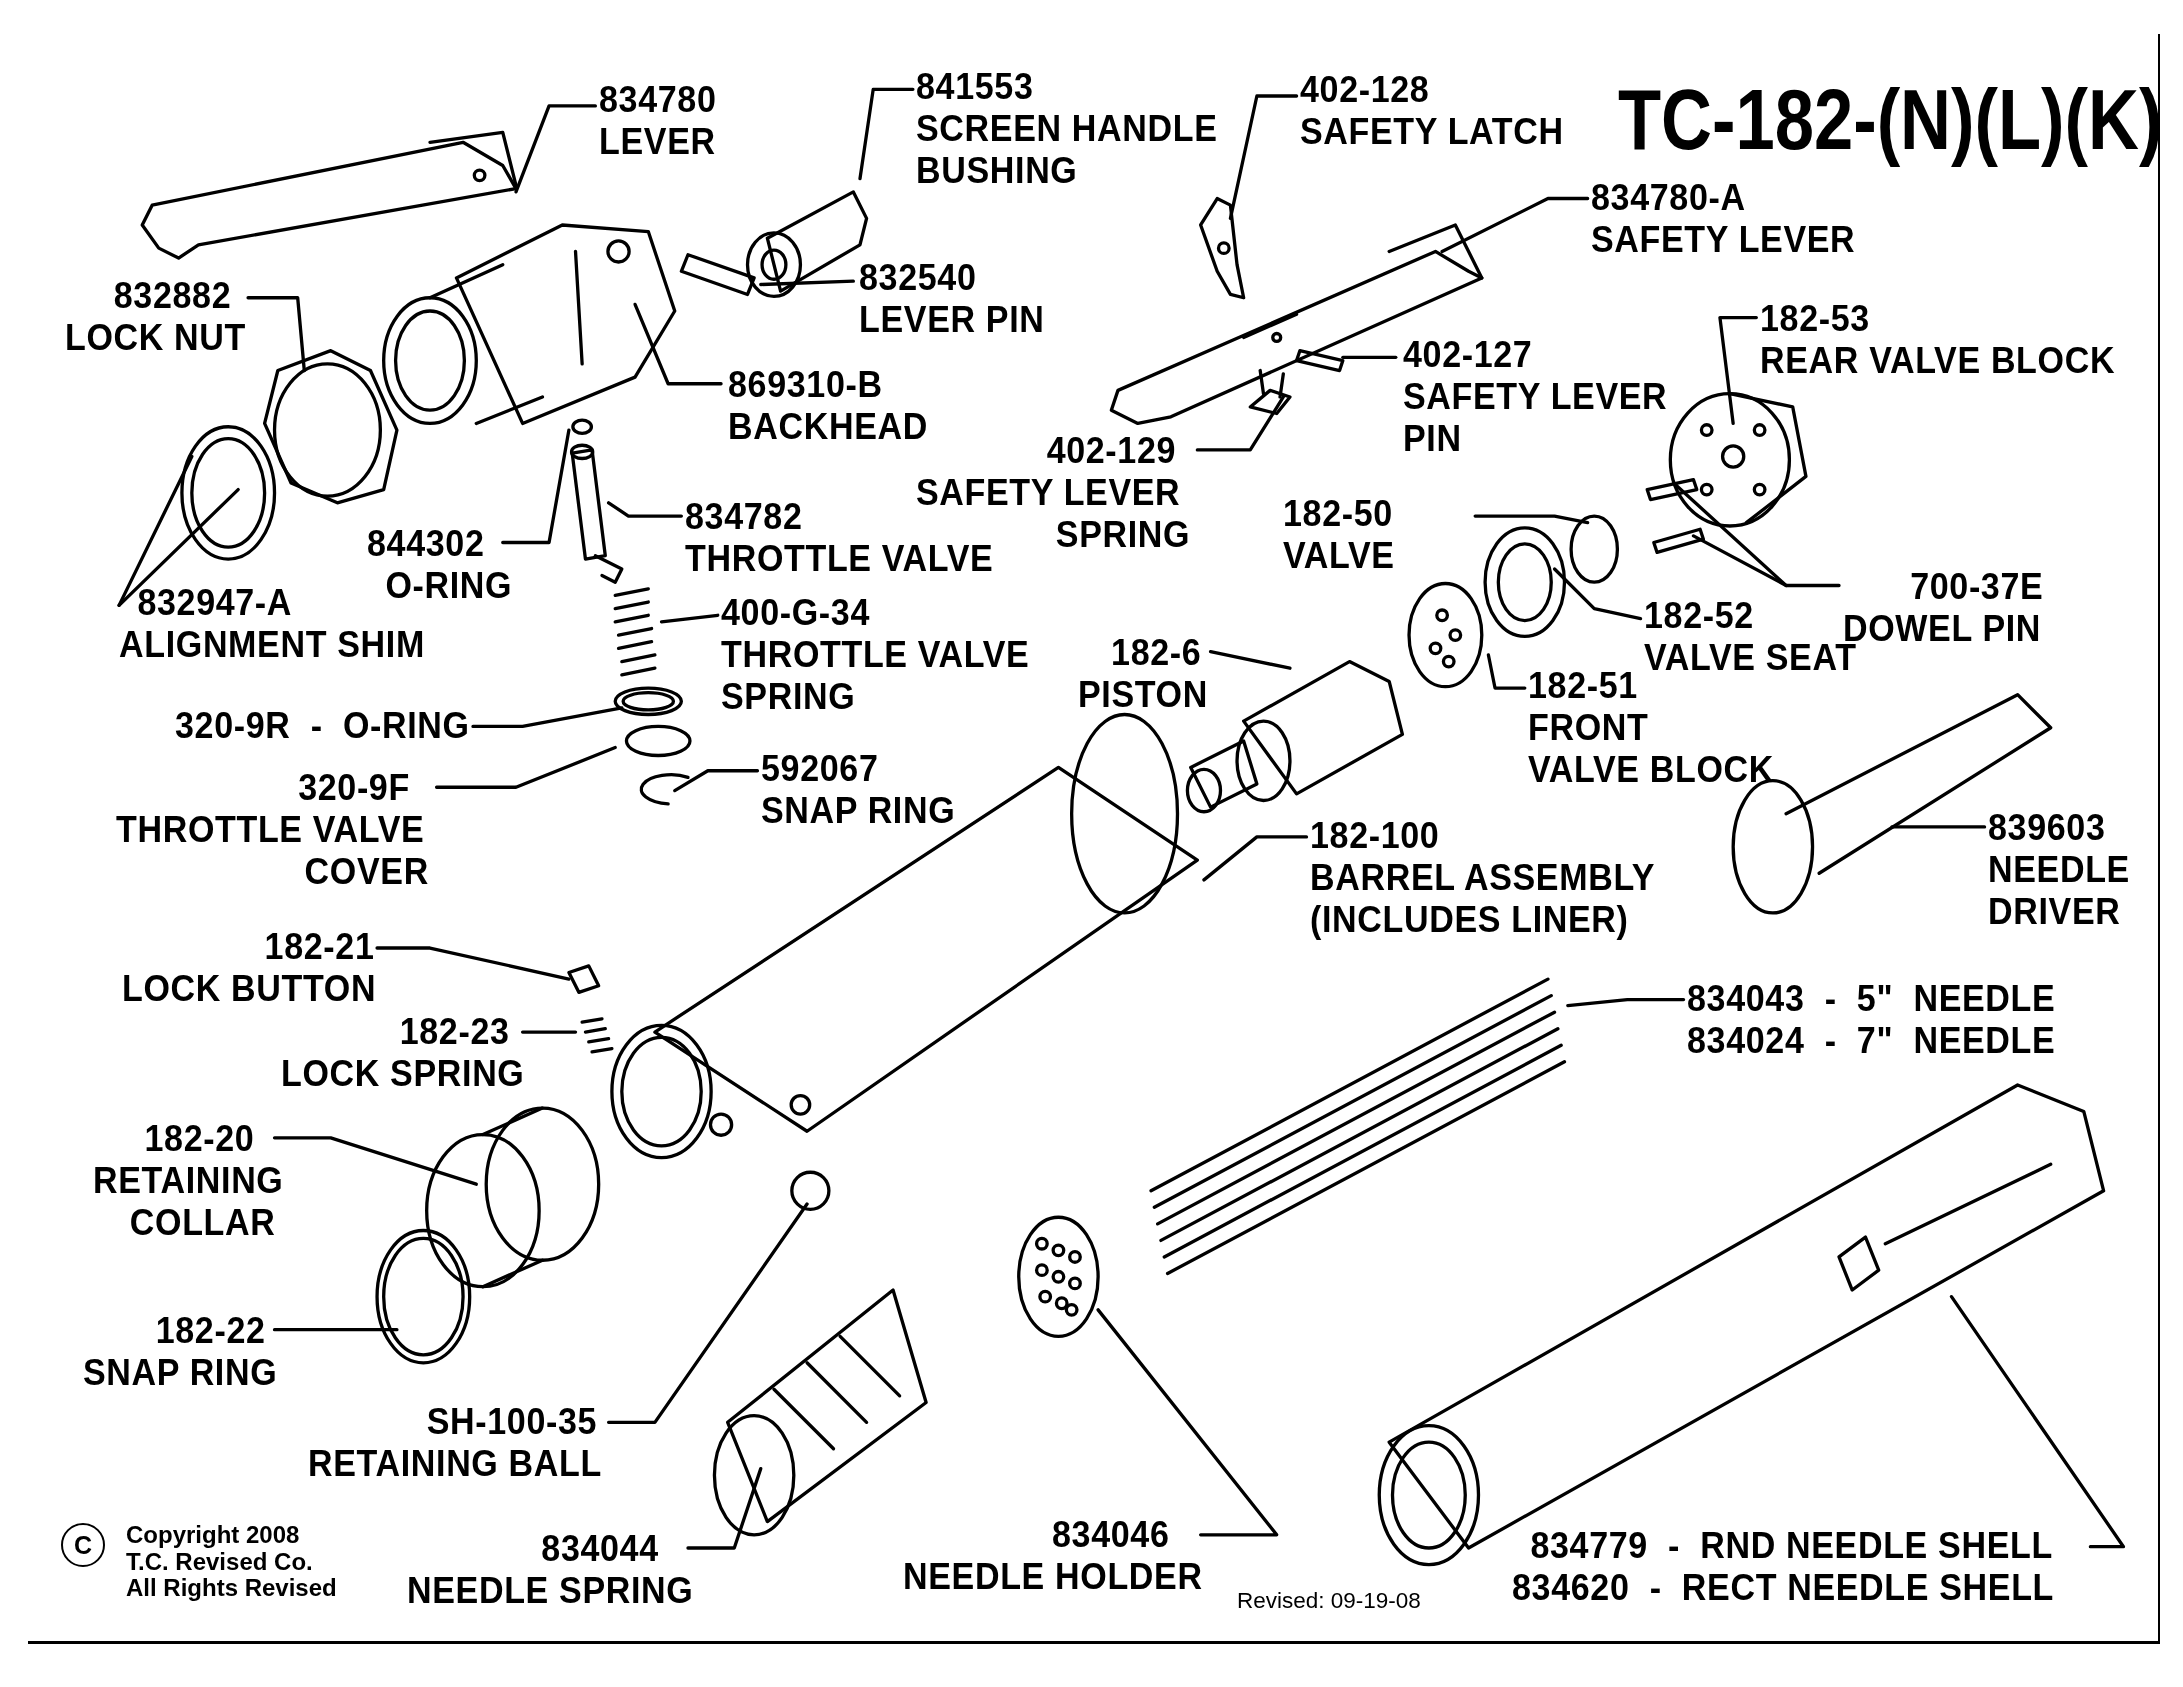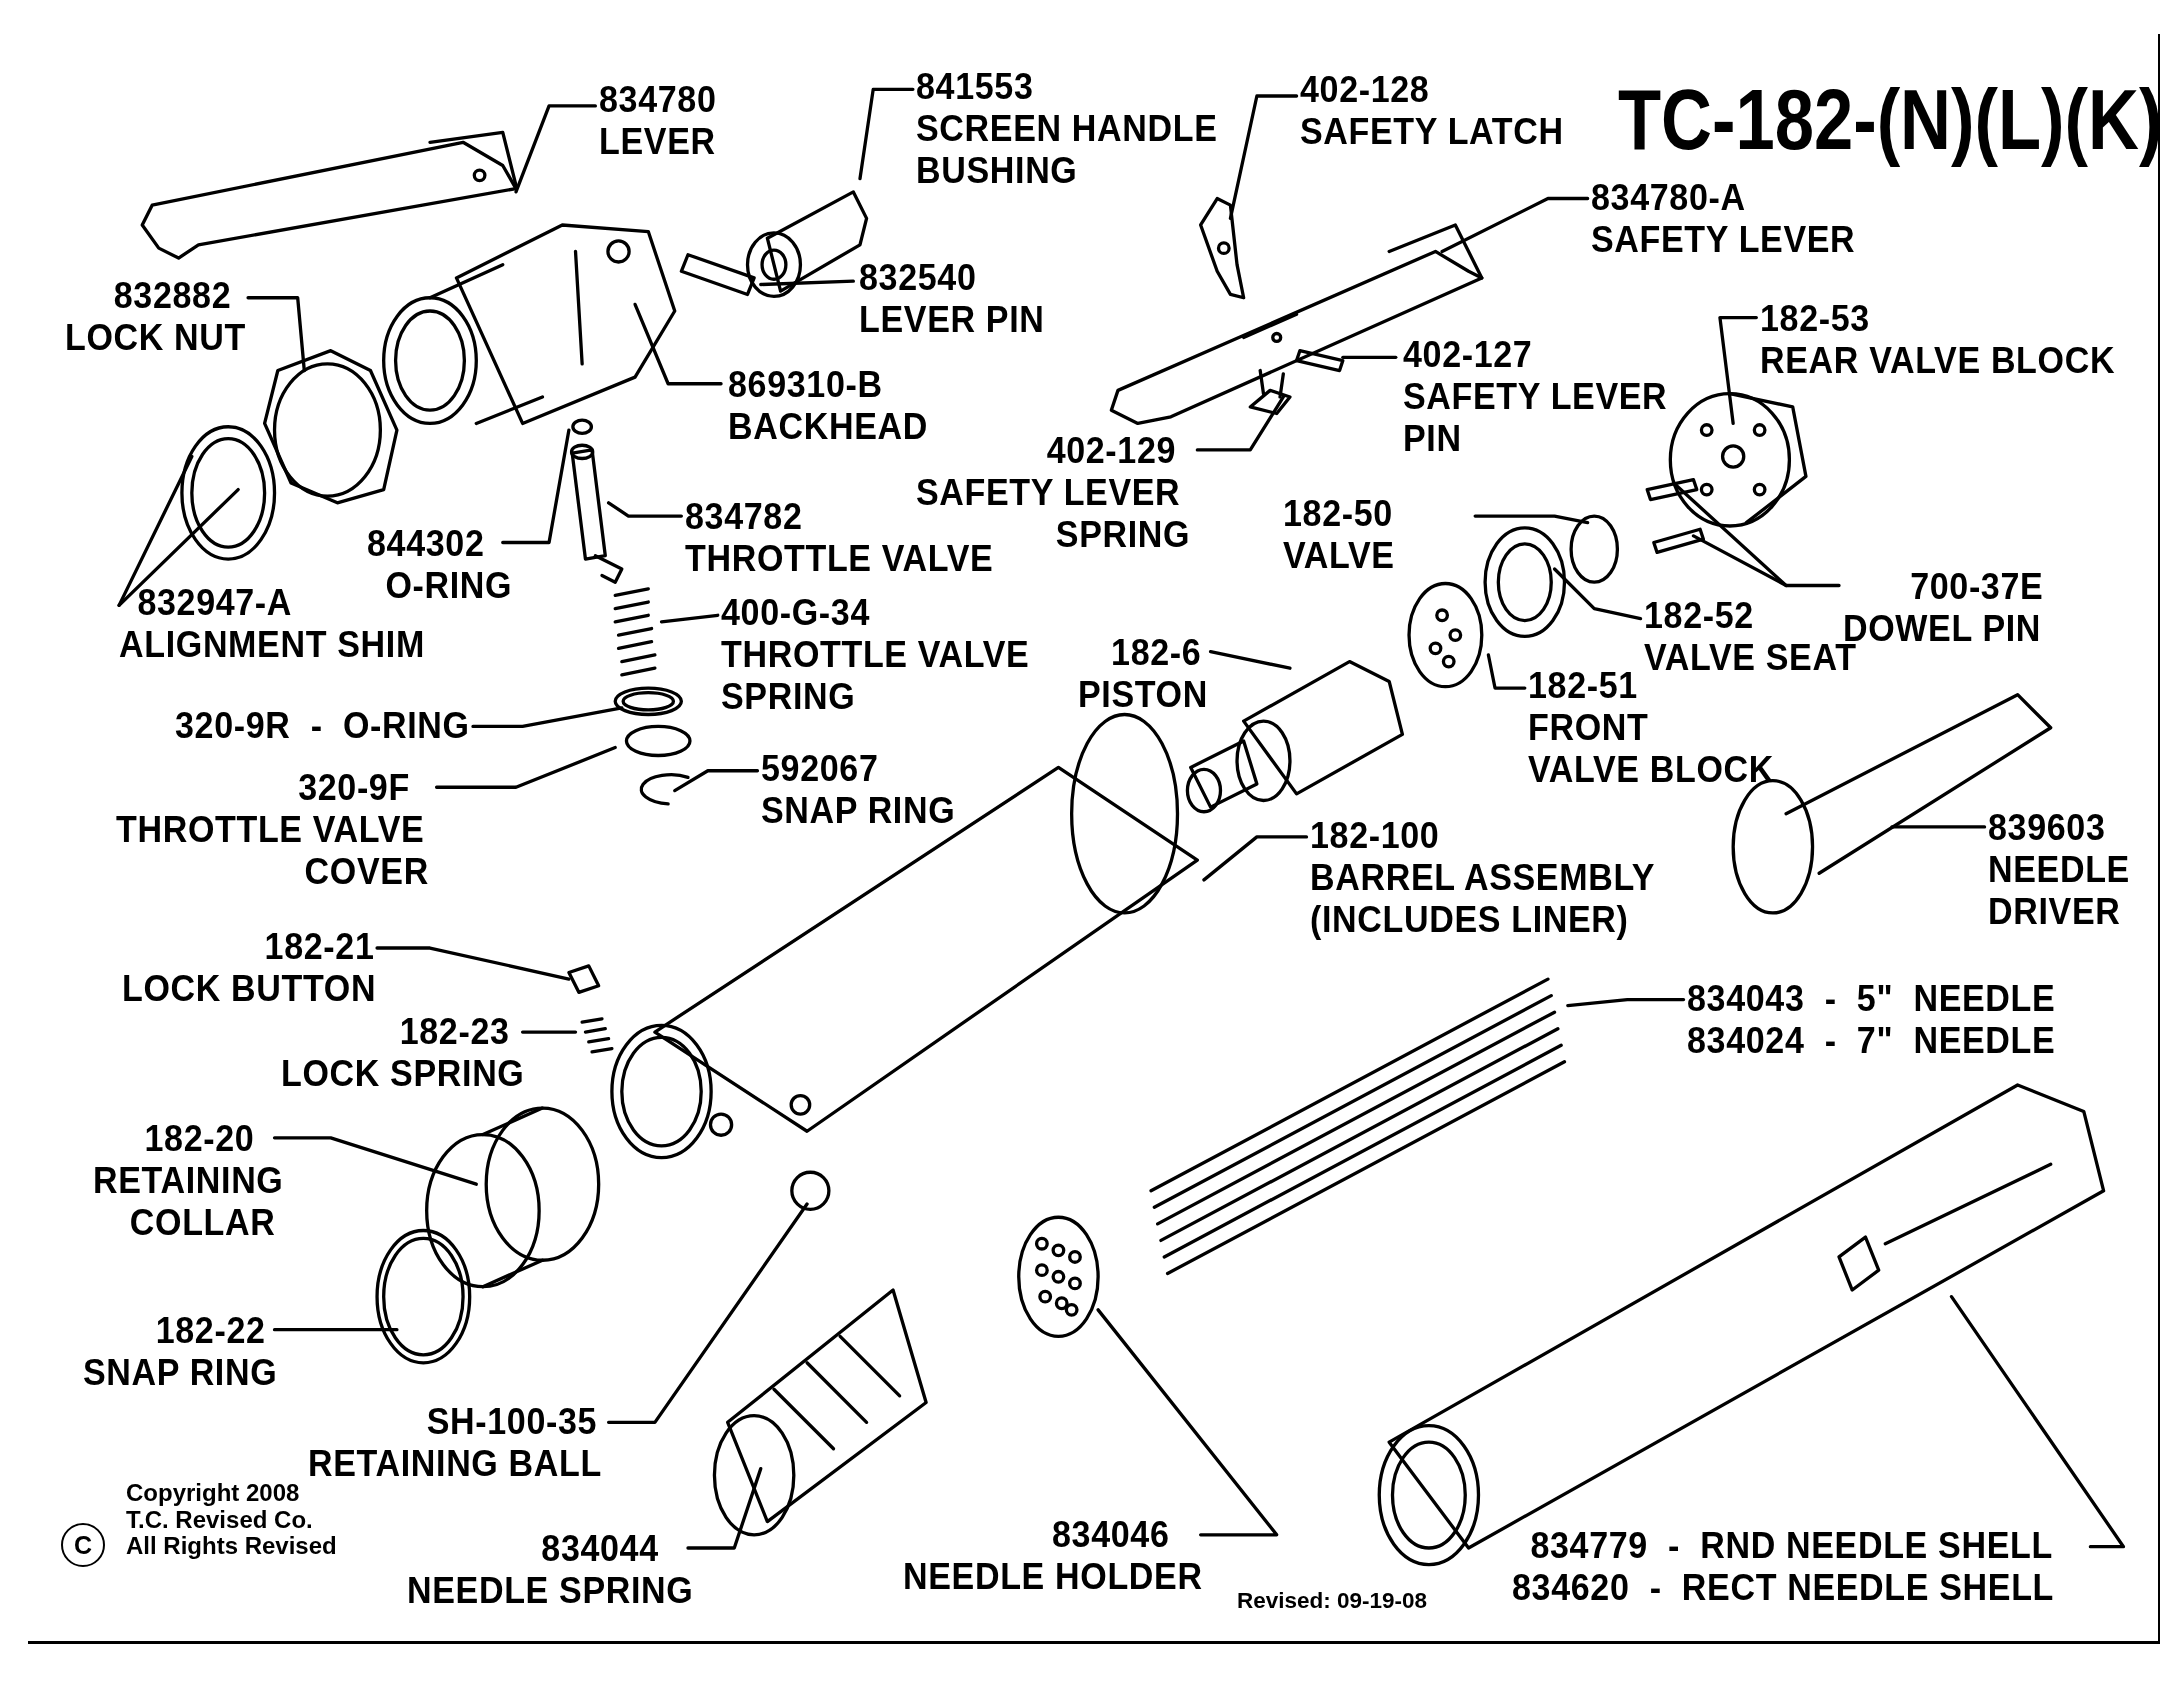--- a/index.html
+++ b/index.html
@@ -2,23 +2,23 @@
 <html style="font-size:10.6px"><head>
 <meta charset="utf-8">
 <style>
   html,body{margin:0;padding:0;background:#fff;}
   body{width:2183px;height:1687px;position:relative;overflow:hidden;font-family:"Liberation Sans",sans-serif;color:#000;}
   .frame{position:absolute;left:28px;top:34px;width:2130px;height:1608px;border-right:2.6px solid #000;}
   .bottomrule{position:absolute;left:28px;top:1641px;width:2132px;height:3.3px;background:#000;}
   .lbl{position:absolute;font-family:"Liberation Sans",sans-serif;font-weight:bold;font-size:37px;line-height:42px;letter-spacing:0.7px;transform:scaleX(0.92);transform-origin:left top;white-space:pre;}
   .lbl div{display:block;}
   .title{position:absolute;left:1618px;top:76px;font-weight:bold;font-size:86px;line-height:86px;transform:scaleX(0.82);transform-origin:left top;white-space:nowrap;}
-  .copy{position:absolute;left:126px;top:1480px;font-weight:bold;font-size:24px;line-height:26.5px;}
+  .copy{position:absolute;left:126px;top:1522px;font-weight:bold;font-size:24px;line-height:26.5px;}
   .copysym{position:absolute;left:61px;top:1523px;width:40px;height:40px;border:2.6px solid #000;border-radius:50%;font-weight:bold;font-size:25px;text-align:center;line-height:40px;}
-  .rev{position:absolute;left:1237px;top:1588px;font-weight:bold;font-size:22.5px;}
+  .rev{position:absolute;left:1237px;top:1588px;font-weight:normal;font-size:22.5px;}
   svg.parts{position:absolute;left:0;top:0;}
   svg.parts *{fill:none;stroke:#000;stroke-width:5;stroke-linejoin:round;stroke-linecap:round;}
 </style>
 </head>
 <body>
 
 <div class="frame"></div>
 <div class="bottomrule"></div>
 
 <div class="title">TC-182-(N)(L)(K)</div>

